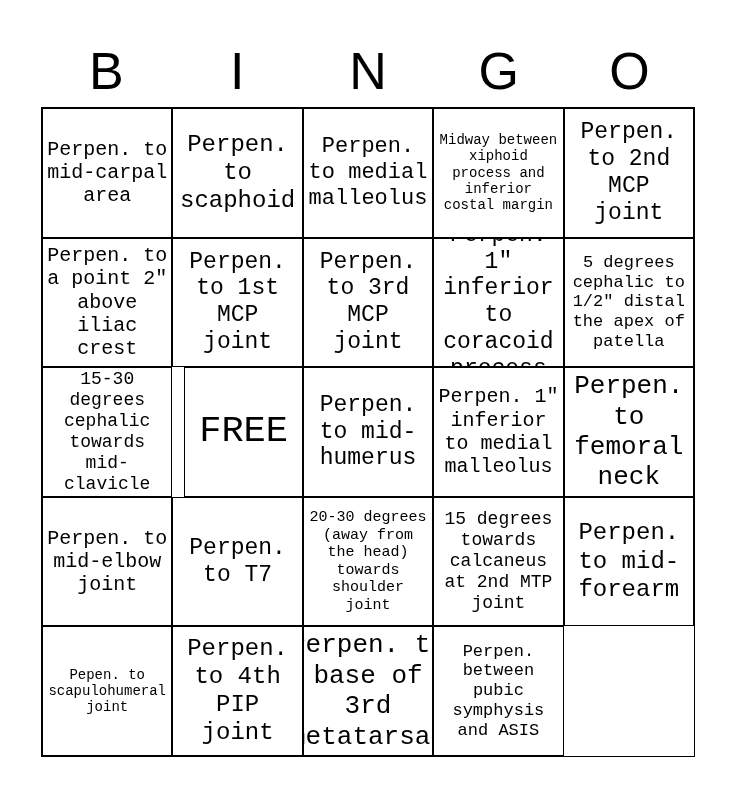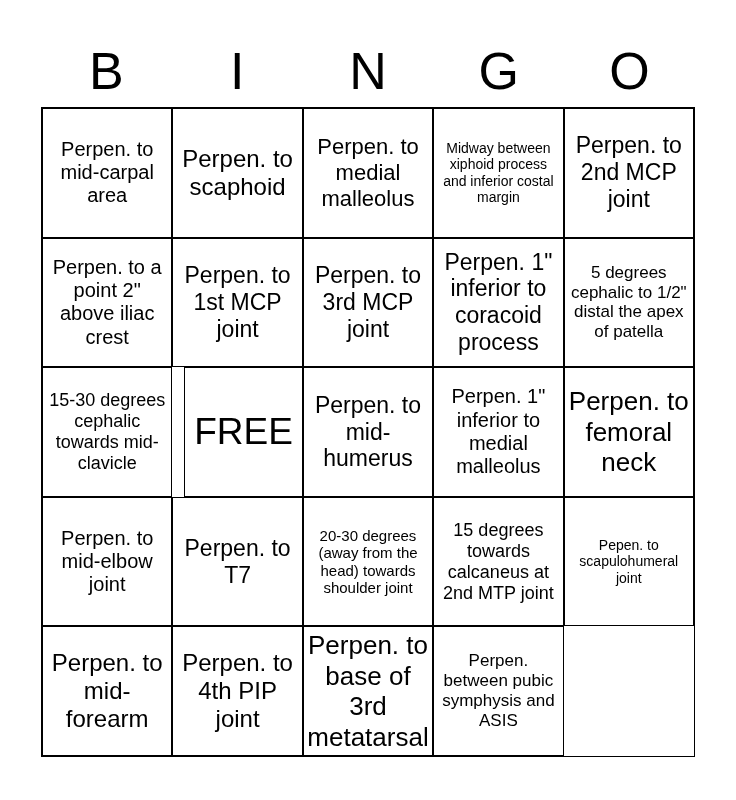--- a/index.html
+++ b/index.html
@@ -37,20 +37,21 @@
   .bingo-grid {
     width: 654px;
     height: 650px;
     margin: 0 auto;
     display: grid;
     grid-template-columns: repeat(5, 1fr);
     grid-template-rows: repeat(5, 1fr);
     border: 1px solid #000000;
     box-sizing: border-box;
     background: #ffffff;
+    font-family: Liberation Mono, monospace;
   }
   .cell {
     border: 1px solid #000000;
     display: flex;
     align-items: center;
     justify-content: center;
     text-align: center;
     box-sizing: border-box;
     padding: 3px 4px;
     overflow: hidden;
@@ -136,25 +137,25 @@
     <div class="cell s23">
         <span>Perpen. to T7</span>
       </div>
     <div class="cell s15">
         <span>20-30 degrees (away from the head) towards shoulder joint</span>
       </div>
     <div class="cell s18">
         <span>15 degrees towards calcaneus at 2nd MTP joint</span>
       </div>
 
+    <div class="cell s24">
+        <span>Perpen. to mid-forearm</span>
+      </div>
     <div class="cell s14">
         <span>Pepen. to scapulohumeral joint</span>
-      </div>
-    <div class="cell s24">
-        <span>Perpen. to mid-forearm</span>
       </div>
     <div class="cell s24">
         <span>Perpen. to 4th PIP joint</span>
       </div>
     <div class="cell s21">
         <span>Perpen. to base of 3rd metatarsal</span>
       </div>
     <div class="cell s17">
         <span>Perpen. between pubic symphysis and ASIS</span>
       </div>

